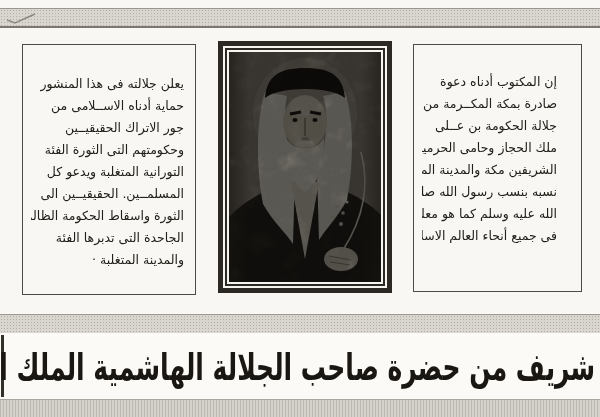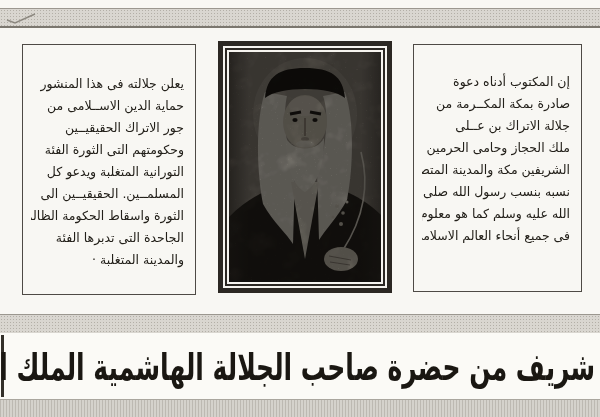--- a/index.html
+++ b/index.html
@@ -33,21 +33,21 @@
     border-top:1px solid #aaa69e;}
   .pen-mark{ position:absolute; left:5px; top:3px; opacity:.75;}
   
   .txtbox{
     position:absolute; box-sizing:border-box;
     border:1.5px solid var(--box_border);
     direction:rtl; text-align:right;
     font-size:12.5px; line-height:22px;
   }
   .box-left{ left:22px; top:44px; width:174px; height:251px; padding:28px 11px 0 8px;}
-  .box-right{ left:413px; top:44px; width:169px; height:248px; padding:26px 11px 0 8px;}
+  .box-right{ left:413px; top:44px; width:169px; height:248px; padding:26px 24px 0 8px;}
   .ar-line{ height:22px; white-space:nowrap; overflow:hidden; color:var(--ink);}
   
   .photo-frame{
     position:absolute; left:218px; top:41px; width:174px; height:252px;
     box-sizing:border-box; border:5px solid var(--frame);
     background:#f6f4ef; padding:2px;
   }
   .photo-frame-inner{
     box-sizing:border-box; width:100%; height:100%;
     border:2px solid var(--frame); padding:2px;
@@ -76,21 +76,21 @@
 <div class="page">
 
   <div class="band band-top">
     <svg class="pen-mark" width="34" height="13" viewBox="0 0 34 13">
       <path d="M2,8 L10,11 L30,2" fill="none" stroke="#767168" stroke-width="1.6"></path>
     </svg>
   </div>
 
   <div class="txtbox box-left">
     <div class="ar-line">يعلن جلالته فى هذا المنشور</div>
-    <div class="ar-line">حماية الدين الاســلامى من</div>
+    <div class="ar-line">حماية أدناه الاســلامى من</div>
     <div class="ar-line">جور الاتراك الحقيقيــين</div>
     <div class="ar-line">وحكومتهم التى الثورة الفئة</div>
     <div class="ar-line">التورانية المتغلبة ويدعو كل</div>
     <div class="ar-line">المسلمــين. الحقيقيــين الى</div>
     <div class="ar-line">الثورة واسقاط الحكومة الظالمة</div>
     <div class="ar-line">الجاحدة التى تدبرها الفئة</div>
     <div class="ar-line">والمدينة المتغلبة ·</div>
   </div>
 
   <div class="photo-frame">
@@ -156,21 +156,21 @@
 
         <rect x="0" y="0" width="152" height="230" filter="url(#blotch)" opacity="0.35"></rect>
         <rect x="0" y="0" width="152" height="230" filter="url(#grain)" opacity="0.38"></rect>
       </svg>
     </div>
   </div>
 
   <div class="txtbox box-right">
     <div class="ar-line">إن المكتوب أدناه دعوة</div>
     <div class="ar-line">صادرة بمكة المكــرمة من</div>
-    <div class="ar-line">جلالة الاتراك بن عــلى</div>
+    <div class="ar-line">جلالة الحكومة بن عــلى</div>
     <div class="ar-line">ملك الحجاز وحامى الحرمين</div>
     <div class="ar-line">الشريفين مكة والمدينة المتصل</div>
     <div class="ar-line">نسبه بنسب رسول الله صلى</div>
     <div class="ar-line">الله عليه وسلم كما هو معلوم</div>
     <div class="ar-line">فى جميع أنحاء العالم الاسلامى -</div>
   </div>
 
   <div class="band band-mid"></div>
 
   <div class="headline-band">

